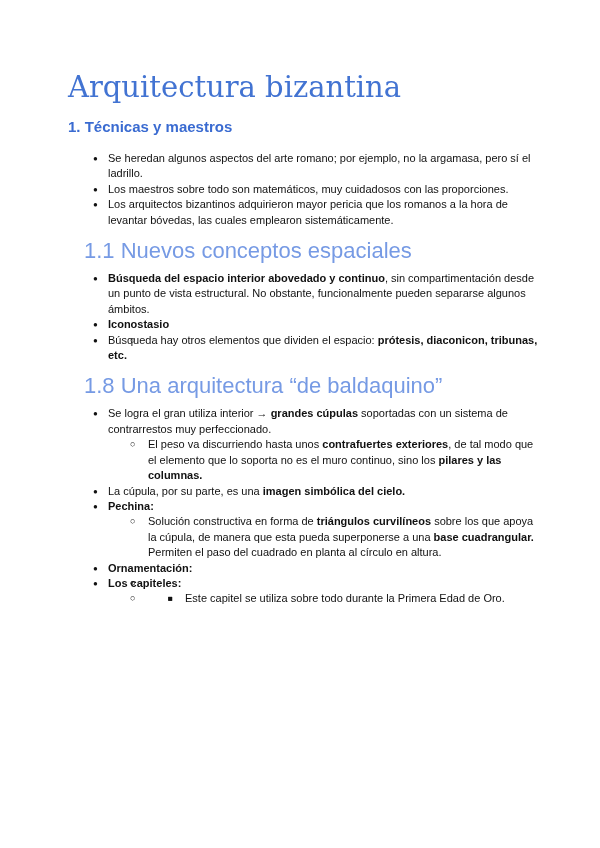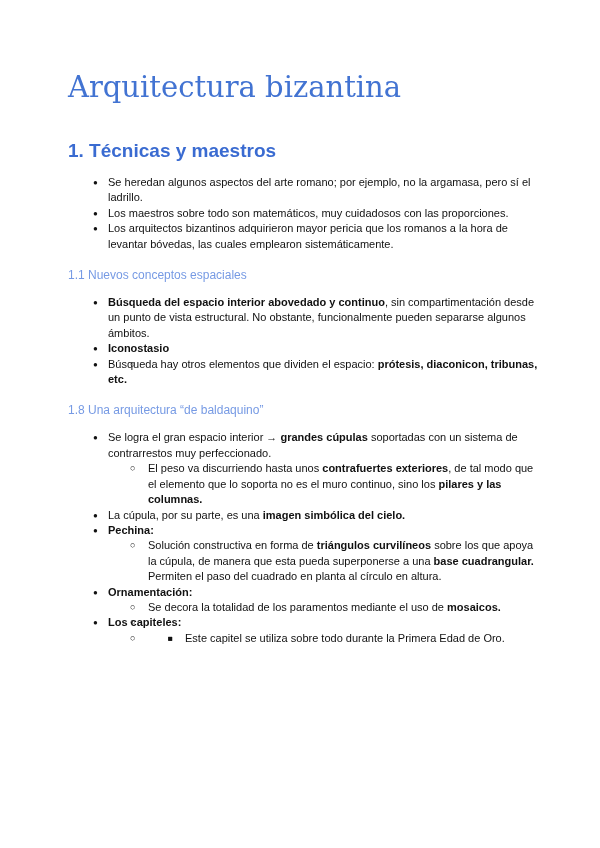--- a/index.html
+++ b/index.html
@@ -26,32 +26,32 @@
   }
   .doc-title{
     font-family:"DejaVu Serif",serif;
     font-weight:400;
     font-size:29px;
     line-height:35px;
     color:var(--title);
     margin:0;
   }
   .h1{
-    font-size:19px;
+    font-size:15px;
     line-height:24px;
     font-weight:700;
     color:var(--heading1);
-    margin:34px 0 12px 0;
+    margin:10px 0 12px 0;
   }
   .h2{
-    font-size:12px;
+    font-size:22px;
     line-height:22px;
     font-weight:400;
     color:var(--heading2);
-    margin:12px 0 9px 0;
+    margin:12px 0 9px 16px;
   }
   .list{margin-top:10px;}
   .bullet{
     position:relative;
     font-size:11px;
     line-height:15.4px;
     color:var(--body);
   }
   .bullet .marker{
     position:absolute;
@@ -76,26 +76,26 @@
       <div class="h1">1. Técnicas y maestros</div>
       <div class="bullet b1"><span class="marker">●</span><span><span>Se heredan algunos aspectos del arte romano; por ejemplo, no la argamasa, pero sí el ladrillo.</span></span></div>
       <div class="bullet b1"><span class="marker">●</span><span><span>Los maestros sobre todo son matemáticos, muy cuidadosos con las proporciones.</span></span></div>
       <div class="bullet b1"><span class="marker">●</span><span><span>Los arquitectos bizantinos adquirieron mayor pericia que los romanos a la hora de levantar bóvedas, las cuales emplearon sistemáticamente.</span></span></div>
       <div class="h2">1.1 Nuevos conceptos espaciales</div>
       <div class="bullet b1"><span class="marker">●</span><span><span class="bold">Búsqueda del espacio interior abovedado y continuo</span><span>, sin compartimentación desde un punto de vista estructural. No obstante, funcionalmente pueden separarse algunos ámbitos.</span></span></div>
       <div class="bullet b1"><span class="marker">●</span><span><span class="bold">Iconostasio</span></span></div>
       <div class="bullet b2"><span class="marker">○</span></div>
       <div class="bullet b1"><span class="marker">●</span><span><span>Búsqueda hay otros elementos que dividen el espacio: </span><span class="bold">prótesis, diaconicon, tribunas, etc.</span></span></div>
       <div class="h2">1.8 Una arquitectura “de baldaquino”</div>
-      <div class="bullet b1"><span class="marker">●</span><span><span>Se logra el gran espacio interior → </span><span class="bold">grandes cúpulas</span><span> soportadas con un sistema de contrarrestos muy perfeccionado.</span></span></div>
+      <div class="bullet b1"><span class="marker">●</span><span><span>Se logra el gran utiliza interior → </span><span class="bold">grandes cúpulas</span><span> soportadas con un sistema de contrarrestos muy perfeccionado.</span></span></div>
       <div class="bullet b2"><span class="marker">○</span><span><span>El peso va discurriendo hasta unos </span><span class="bold">contrafuertes exteriores</span><span>, de tal modo que el elemento que lo soporta no es el muro continuo, sino los </span><span class="bold">pilares y las columnas.</span></span></div>
       <div class="bullet b1"><span class="marker">●</span><span><span>La cúpula, por su parte, es una </span><span class="bold">imagen simbólica del cielo.</span></span></div>
       <div class="bullet b1"><span class="marker">●</span><span><span class="bold">Pechina:</span></span></div>
       <div class="bullet b2"><span class="marker">○</span><span><span>Solución constructiva en forma de </span><span class="bold">triángulos curvilíneos</span><span> sobre los que apoya la cúpula, de manera que esta pueda superponerse a una </span><span class="bold">base cuadrangular.</span><span> Permiten el paso del cuadrado en planta al círculo en altura.</span></span></div>
       <div class="bullet b1"><span class="marker">●</span><span><span class="bold">Ornamentación:</span></span></div>
-      <div class="bullet b2"><span class="marker">○</span><span><span>Se decora la totalidad de los paramentos mediante el uso de </span><span class="bold">mosaicos.</span></span></div>
+      <div class="bullet b2"><span class="marker">○</span></div>
       <div class="bullet b2"><span class="marker">○</span></div>
       <div class="bullet b1"><span class="marker">●</span><span><span class="bold">Los capiteles:</span></span></div>
       <div class="bullet b2"><span class="marker">○</span></div>
       <div class="bullet b3"><span class="marker">■</span></div>
       <div class="bullet b3"><span class="marker">■</span><span><span>Este capitel se utiliza sobre todo durante la Primera Edad de Oro.</span></span></div>
     </div>
 </div>
 
 </body></html>

